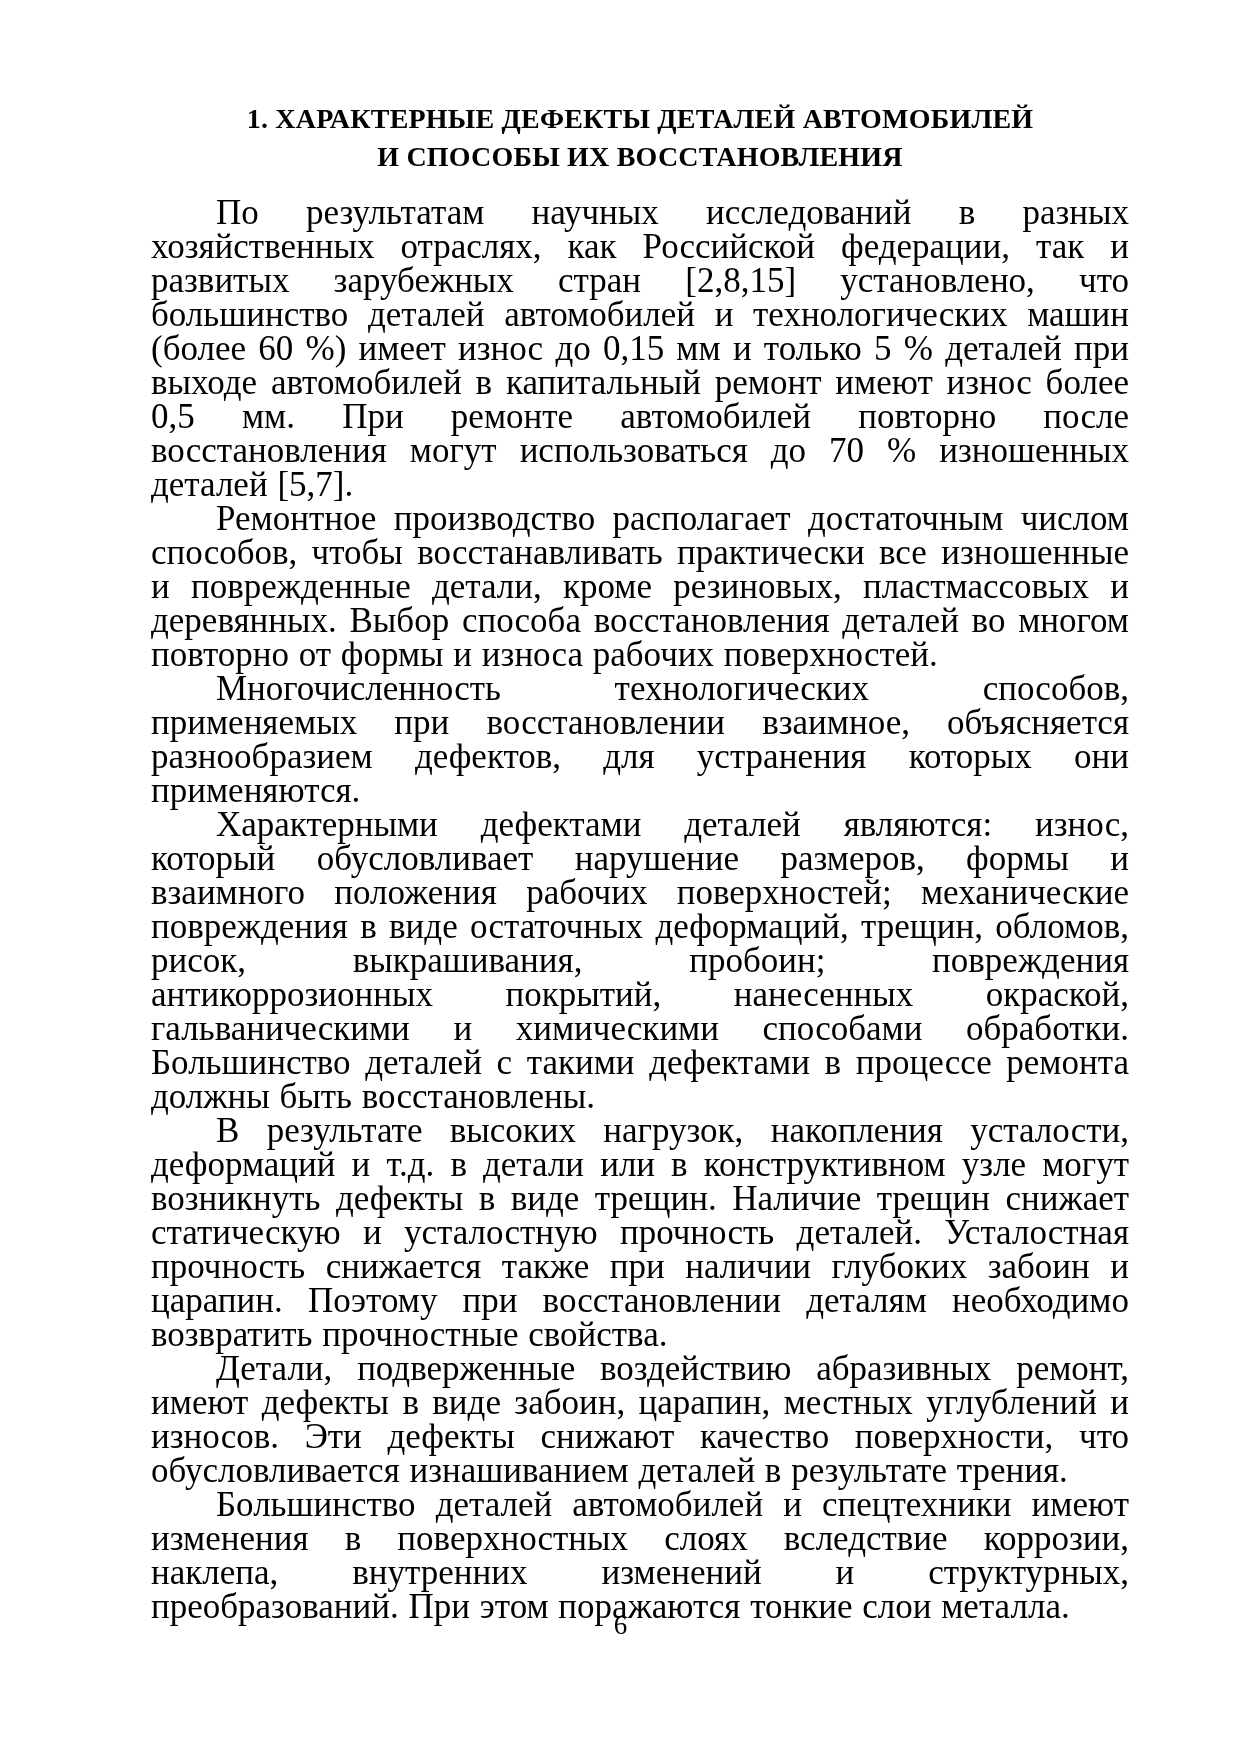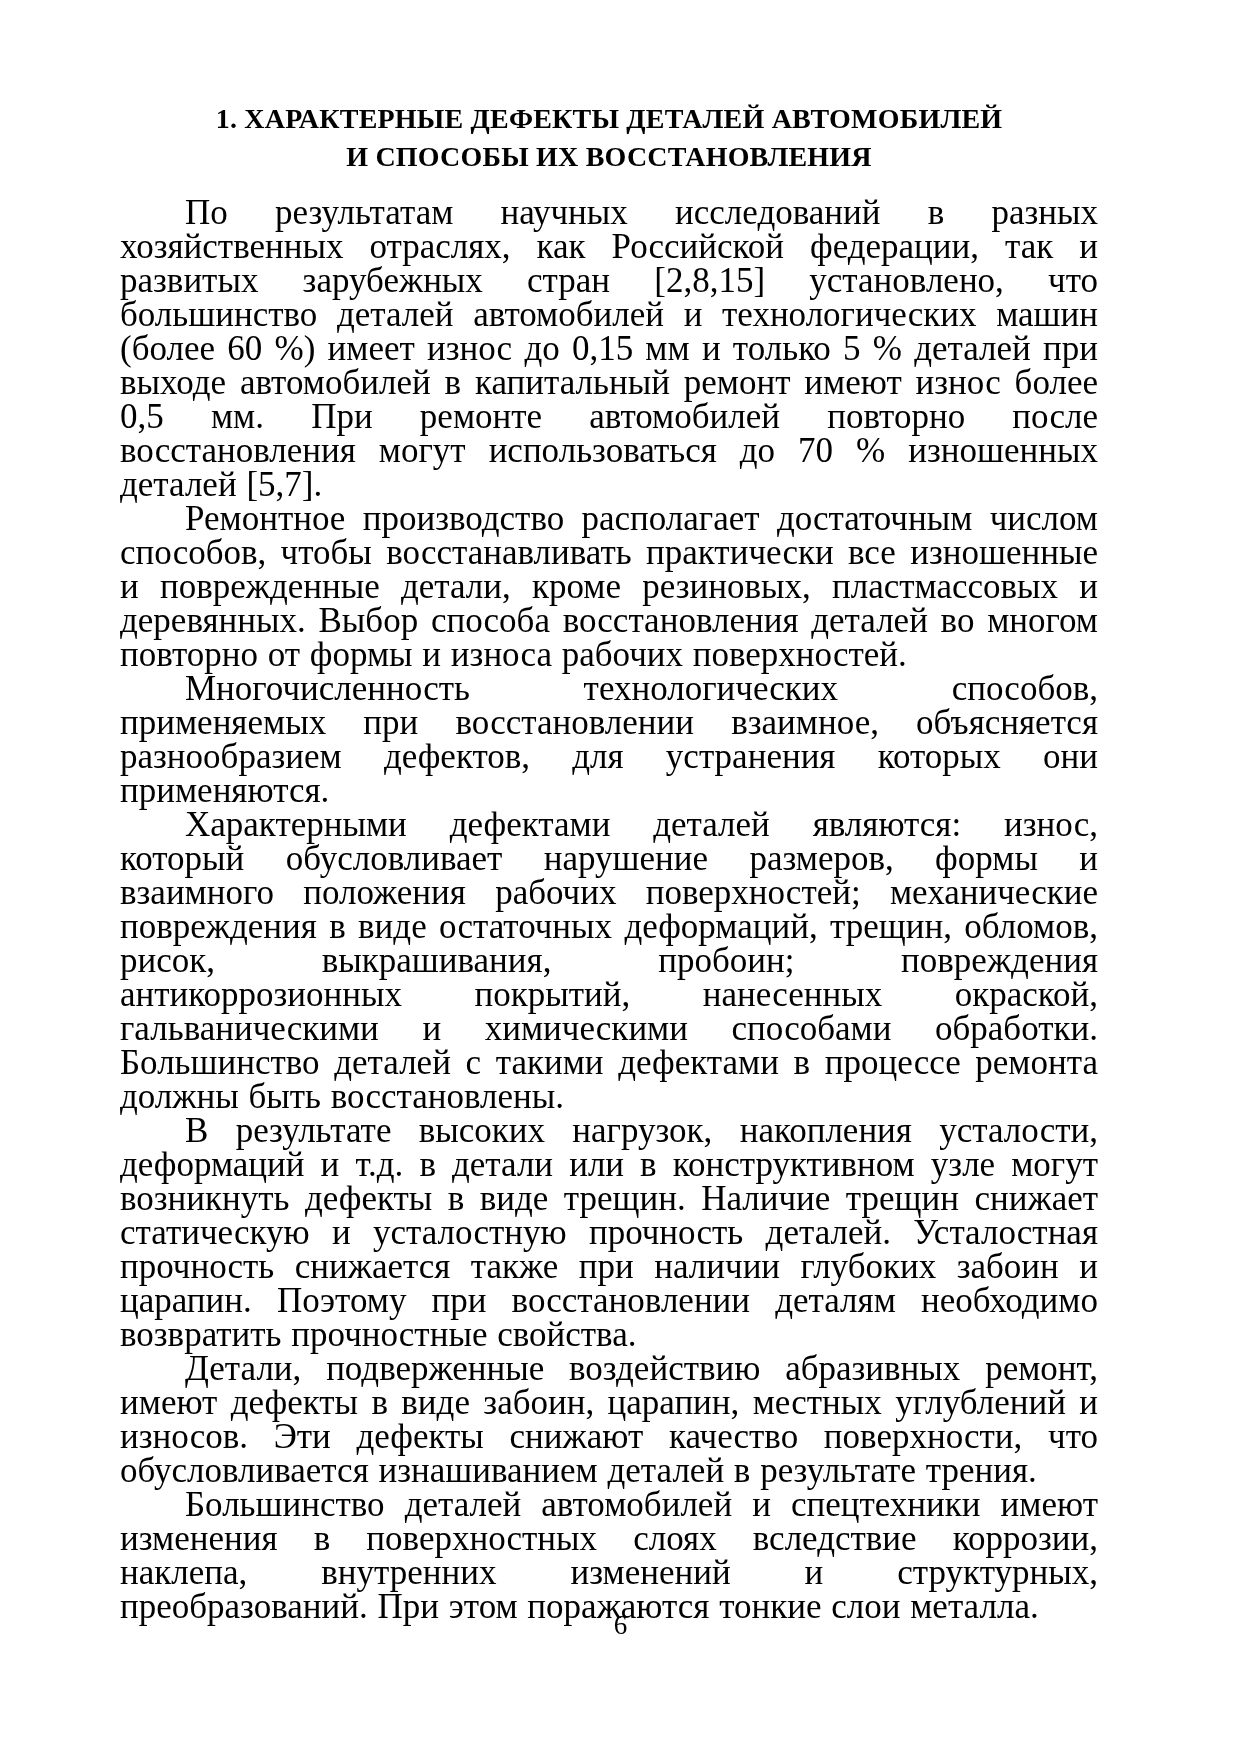--- a/index.html
+++ b/index.html
@@ -11,21 +11,21 @@
     position: relative;
     width: 1241px;
     height: 1755px;
     background: #ffffff;
     color: #000000;
     font-family: "Liberation Serif", "DejaVu Serif", serif;
     overflow: hidden;
   }
   .content {
     position: absolute;
-    left: 120px;
+    left: 151px;
     top: 100px;
     width: 978px;
   }
   .title {
     margin: 0 0 20px 0;
     text-align: center;
     font-size: 28px;
     line-height: 38px;
     font-weight: bold;
     letter-spacing: 0.2px;

